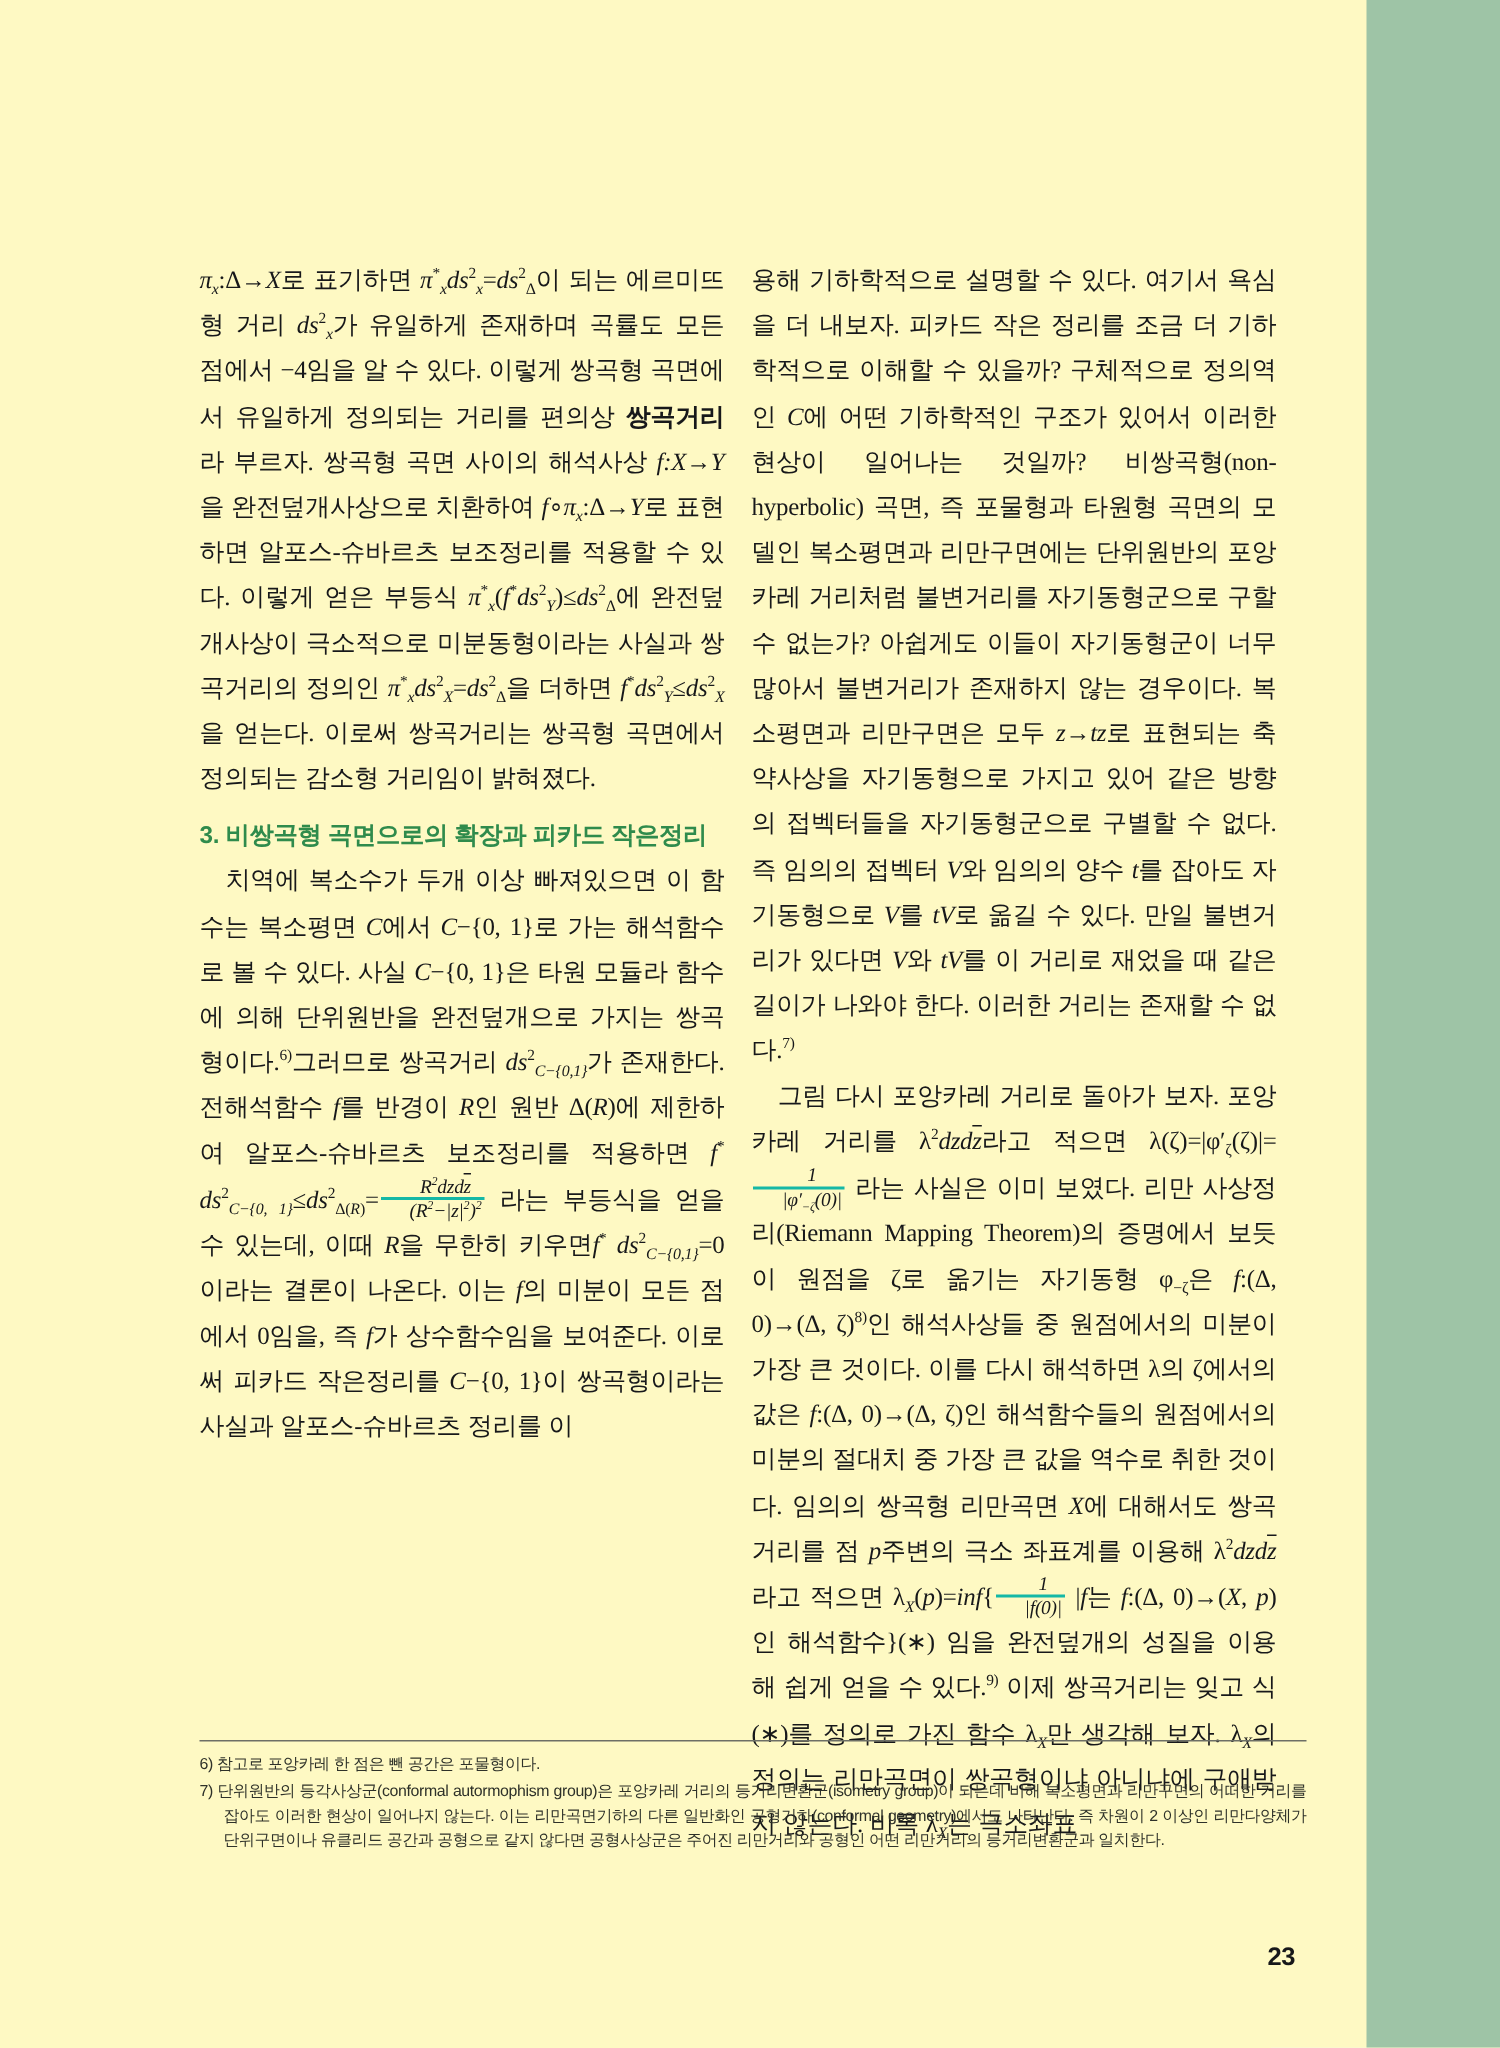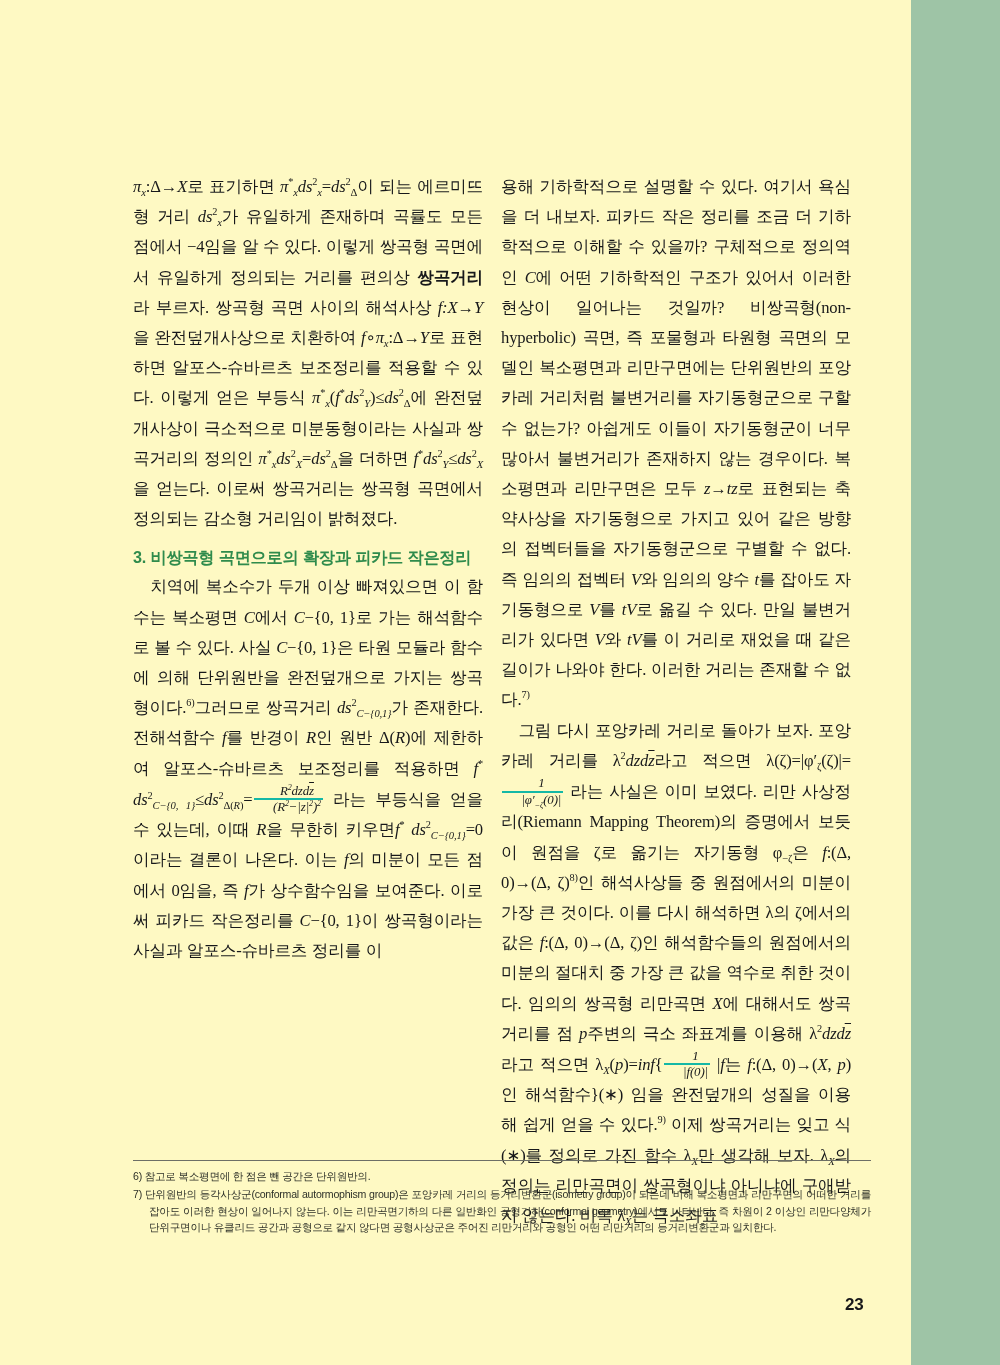--- a/index.html
+++ b/index.html
@@ -170,21 +170,21 @@
         λ<span class="sub it">X</span>(<span class="it">p</span>)=<span class="it">inf</span>{<span class="frac small"><span class="num">1</span><span class="den">|<span class="it">f</span>(0)|</span></span> |<span class="it">f</span>는 <span class="it">f</span>:(Δ, 0)→(<span class="it">X</span>, <span class="it">p</span>)인 해석함수}(∗) 임을 완전덮개의 성질을 이용해 쉽게 얻을 수 있다.<span class="sup">9)</span> 이제 쌍곡거리는 잊고 식 (∗)를 정의로 가진 함수 λ<span class="sub it">X</span>만 생각해 보자. λ<span class="sub it">X</span>의 정의는 리만곡면이 쌍곡형이냐 아니냐에 구애받지 않는다. 비록 λ<span class="sub it">X</span>는 극소좌표
       </p>
 
     </div>
   </div>
 
   <div id="footnotes">
     <hr id="footnote-rule">
     <p class="footnote">
       <span class="fn-num">6)</span>
-      <span>참고로 복소평면에 한 점은 뺀 공간은 단위원반의.</span>
+      <span>참고로 포앙카레 한 점은 뺀 공간은 포물형이다.</span>
     </p>
     <p class="footnote">
       <span class="fn-num">7)</span>
       <span>단위원반의 등각사상군(conformal autormophism group)은 포앙카레 거리의 등거리변환군(isometry group)이 되는데 비해 복소평면과 리만구면의 어떠한 거리를 잡아도 이러한 현상이 일어나지 않는다. 이는 리만곡면기하의 다른 일반화인 공형기하(conformal geometry)에서도 나타난다. 즉 차원이 2 이상인 리만다양체가 단위구면이나 유클리드 공간과 공형으로 같지 않다면 공형사상군은 주어진 리만거리와 공형인 어떤 리만거리의 등거리변환군과 일치한다.</span>
     </p>
   </div>
 
   <div id="page-number">23</div>
 
 </div>

